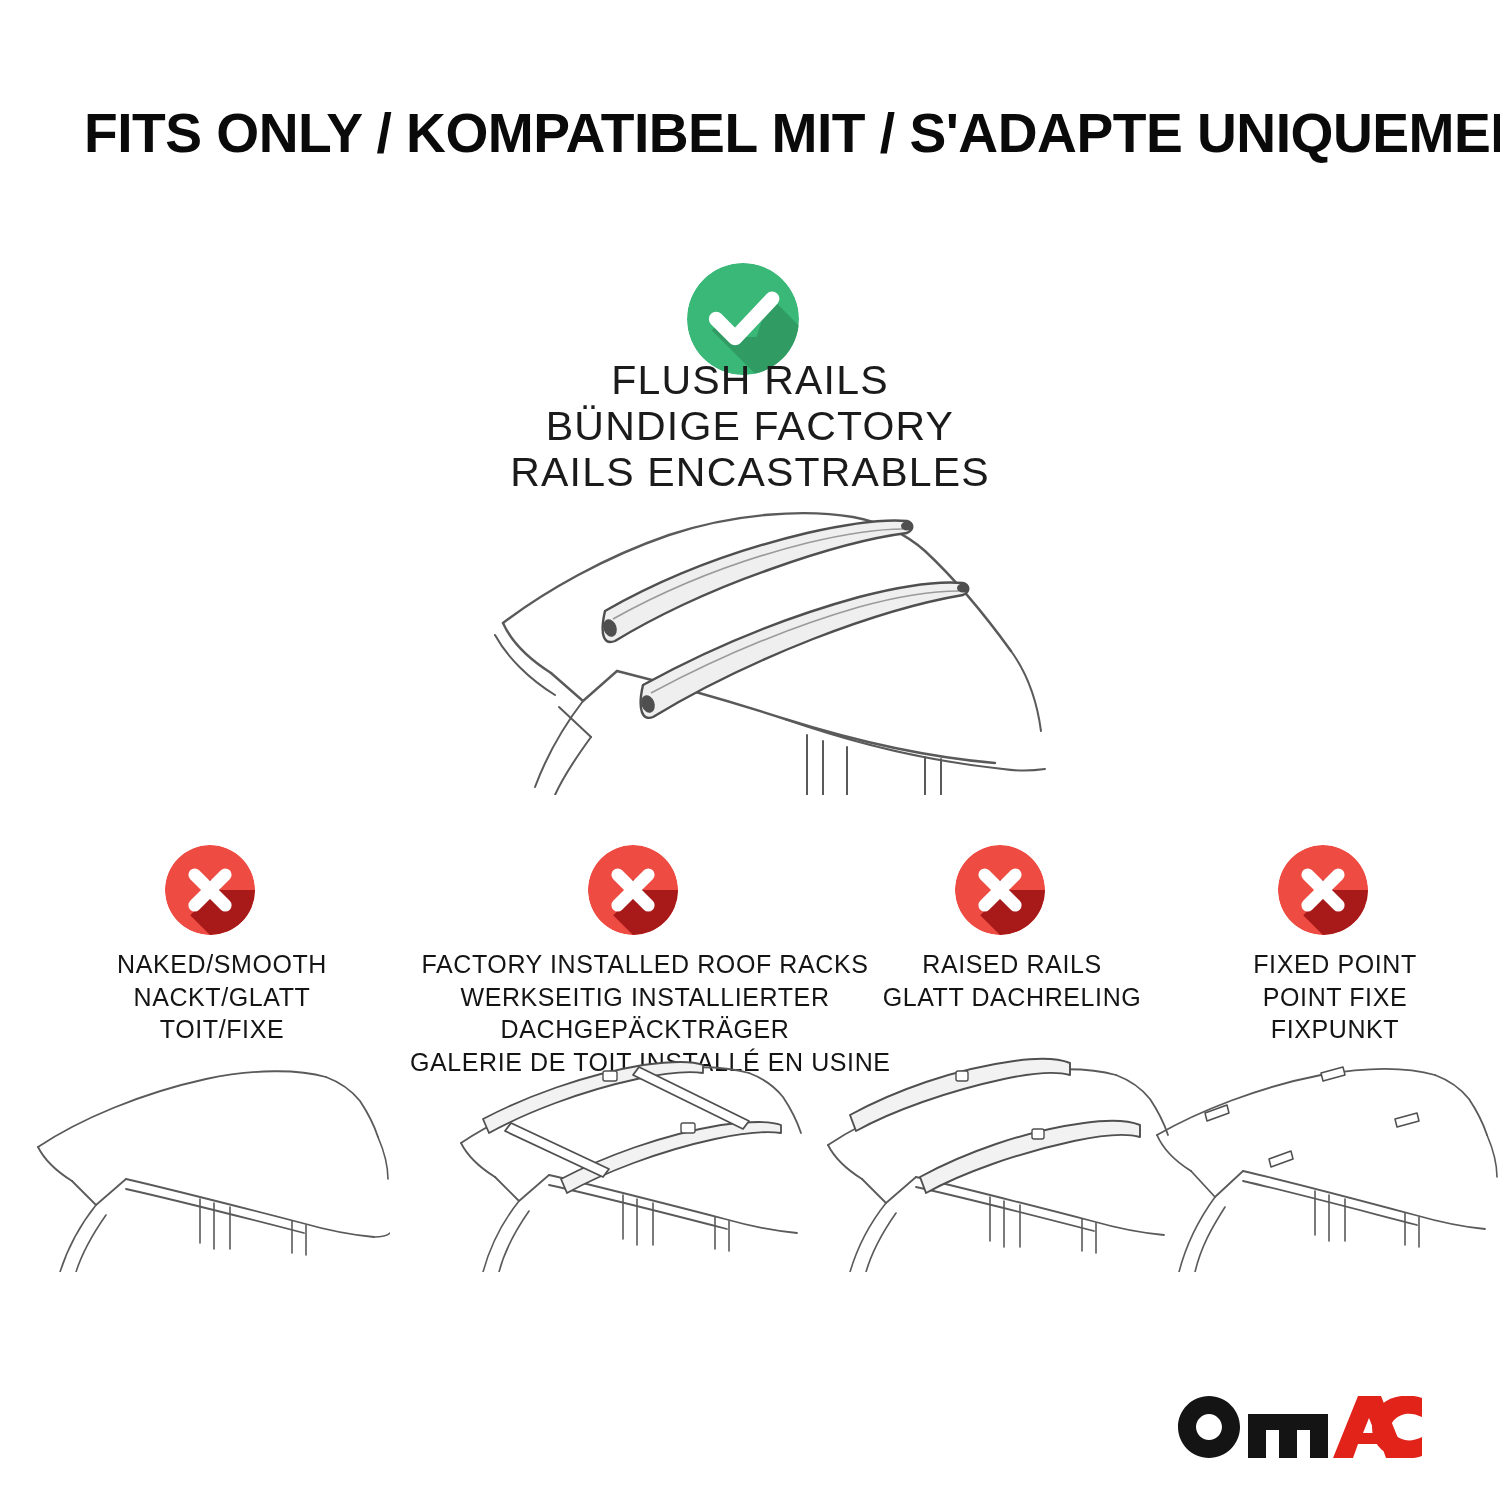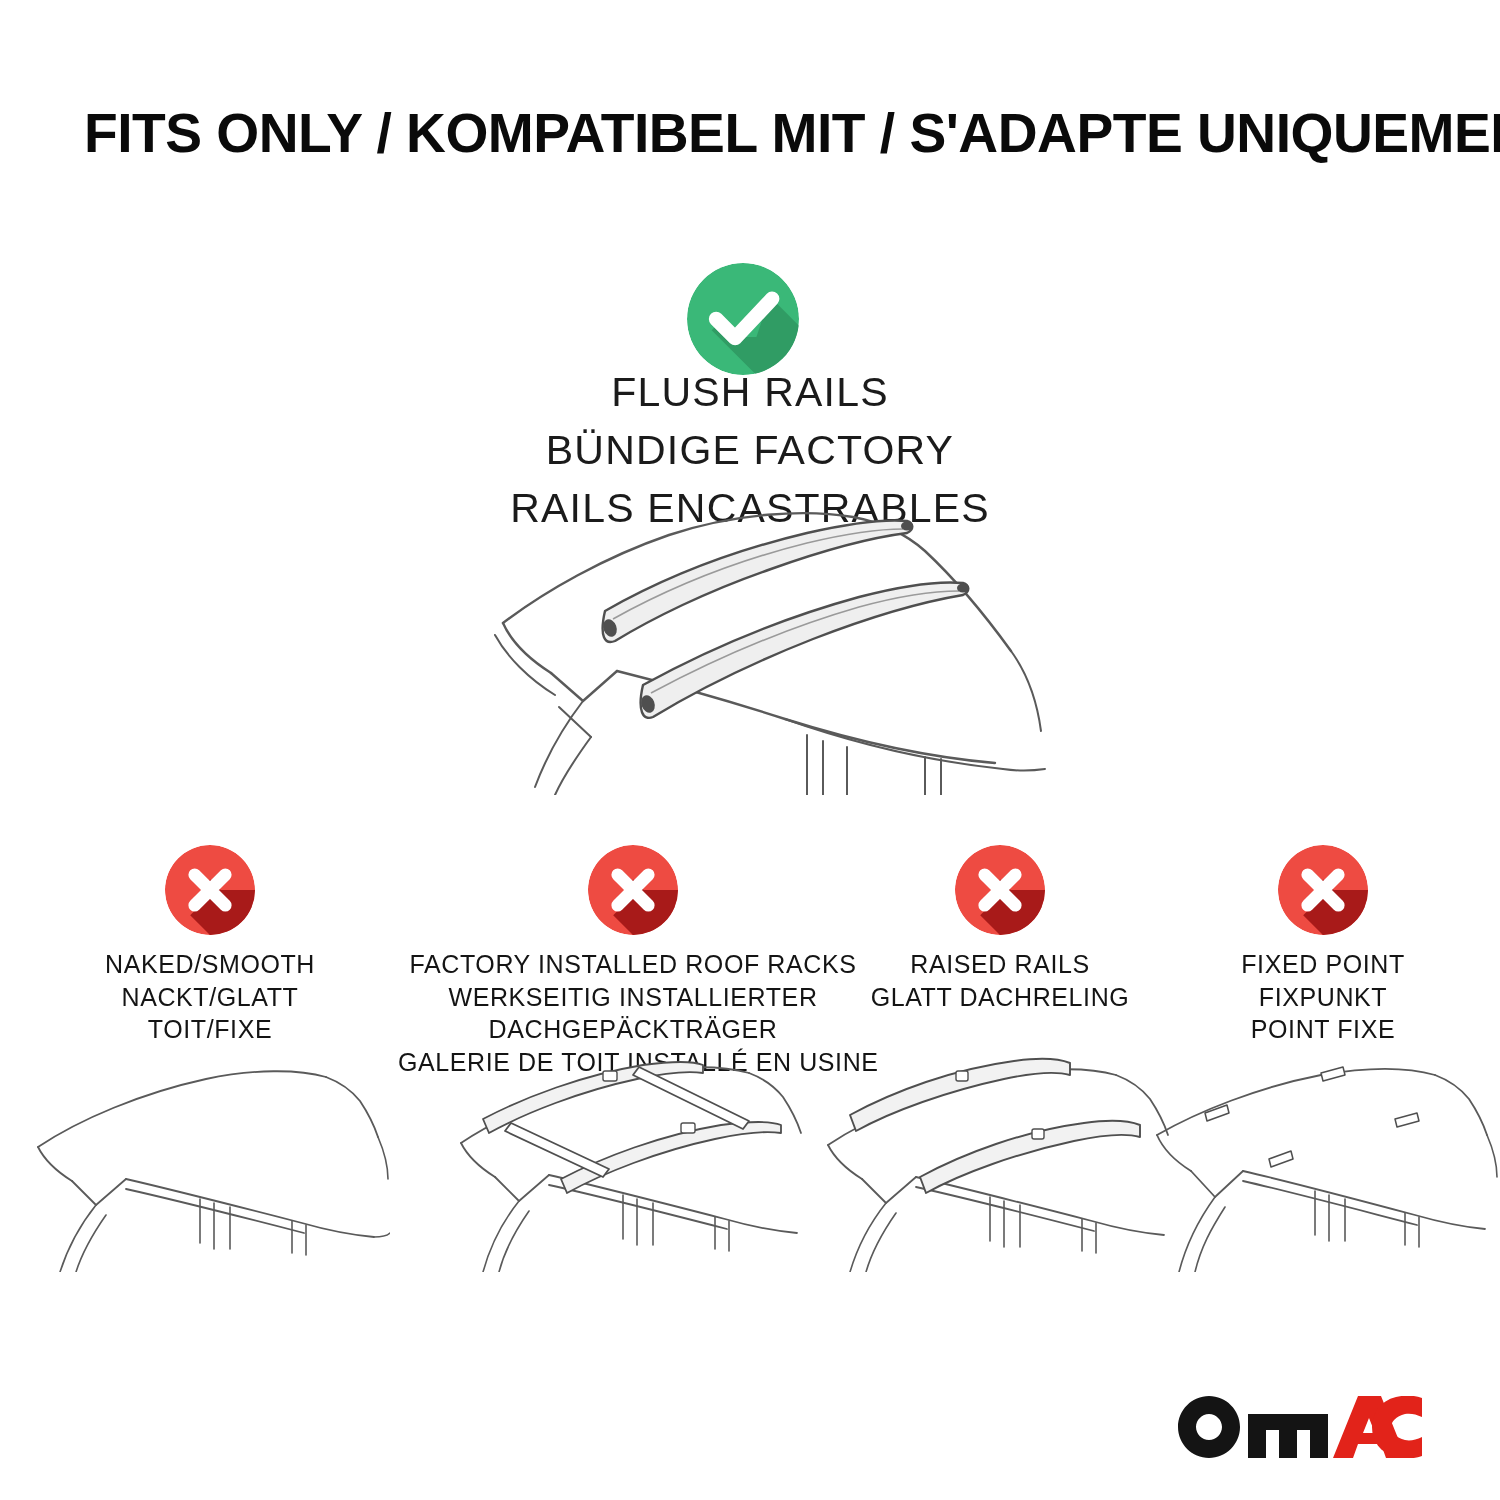--- a/index.html
+++ b/index.html
@@ -58,38 +58,38 @@
     left: 250px;
     top: 358px;
     width: 1000px;
     text-align: center;
     font-size: 41px;
     font-weight: 400;
     letter-spacing: 1.2px;
     color: #1b1b1b;
     line-height: 1.12;
   }
-  .main-heading div { white-space: nowrap; margin-top: 12px; }
+  .main-heading div { white-space: nowrap; }
 
   .main-art {
     position: absolute;
     left: 455px;
     top: 495px;
     width: 600px;
     height: 300px;
   }
 
   
   .col { position: absolute; top: 845px; }
   .col .badge { left: 50%; margin-left: -45px; top: 0; width: 90px; height: 90px; }
 
   .col-caption {
     position: absolute;
     top: 103px;
-    left: 0;
+    left: 12px;
     width: 100%;
     text-align: center;
     font-size: 25px;
     font-weight: 400;
     letter-spacing: 0.6px;
     color: #141414;
     line-height: 1.30;
   }
   .col-caption div { white-space: nowrap; }
 
@@ -330,22 +330,22 @@
       <svg class="shadow" viewBox="0 0 100 100">
         <circle cx="50" cy="50" r="50" fill="#EE4B42"></circle>
         <path d="M50 38 L62 50 L100 50 L100 100 L50 100 L28 78 L40 66 Z" fill="#A81A19"></path>
       </svg>
       <svg class="glyph" viewBox="0 0 100 100">
         <path d="M33 33 L67 67 M67 33 L33 67" fill="none" stroke="#ffffff" stroke-width="14" stroke-linecap="round"></path>
       </svg>
     </div>
     <div class="col-caption">
       <div>FIXED POINT</div>
+      <div>POINT FIXE</div>
       <div>FIXPUNKT</div>
-      <div>POINT FIXE</div>
     </div>
     <svg class="col-art" viewBox="0 0 360 215">
       <g fill="none" stroke="#5a5a5a" stroke-width="1.8" stroke-linecap="round" stroke-linejoin="round">
         <path d="M14 78 C 56 54, 116 30, 178 18 C 224 10, 264 10, 292 18"></path>
         <path d="M292 18 C 308 24, 318 32, 326 42 C 334 54, 340 66, 344 78"></path>
         <path d="M14 78 C 20 92, 32 104, 48 114"></path>
         <path d="M48 114 L 72 140 L 100 114"></path>
         <path d="M100 114 C 152 126, 212 142, 272 158 C 300 166, 320 170, 342 172"></path>
         <path d="M100 124 C 152 136, 212 152, 274 168"></path>
         <path d="M72 140 C 56 162, 44 184, 36 215" stroke-width="1.6"></path>

